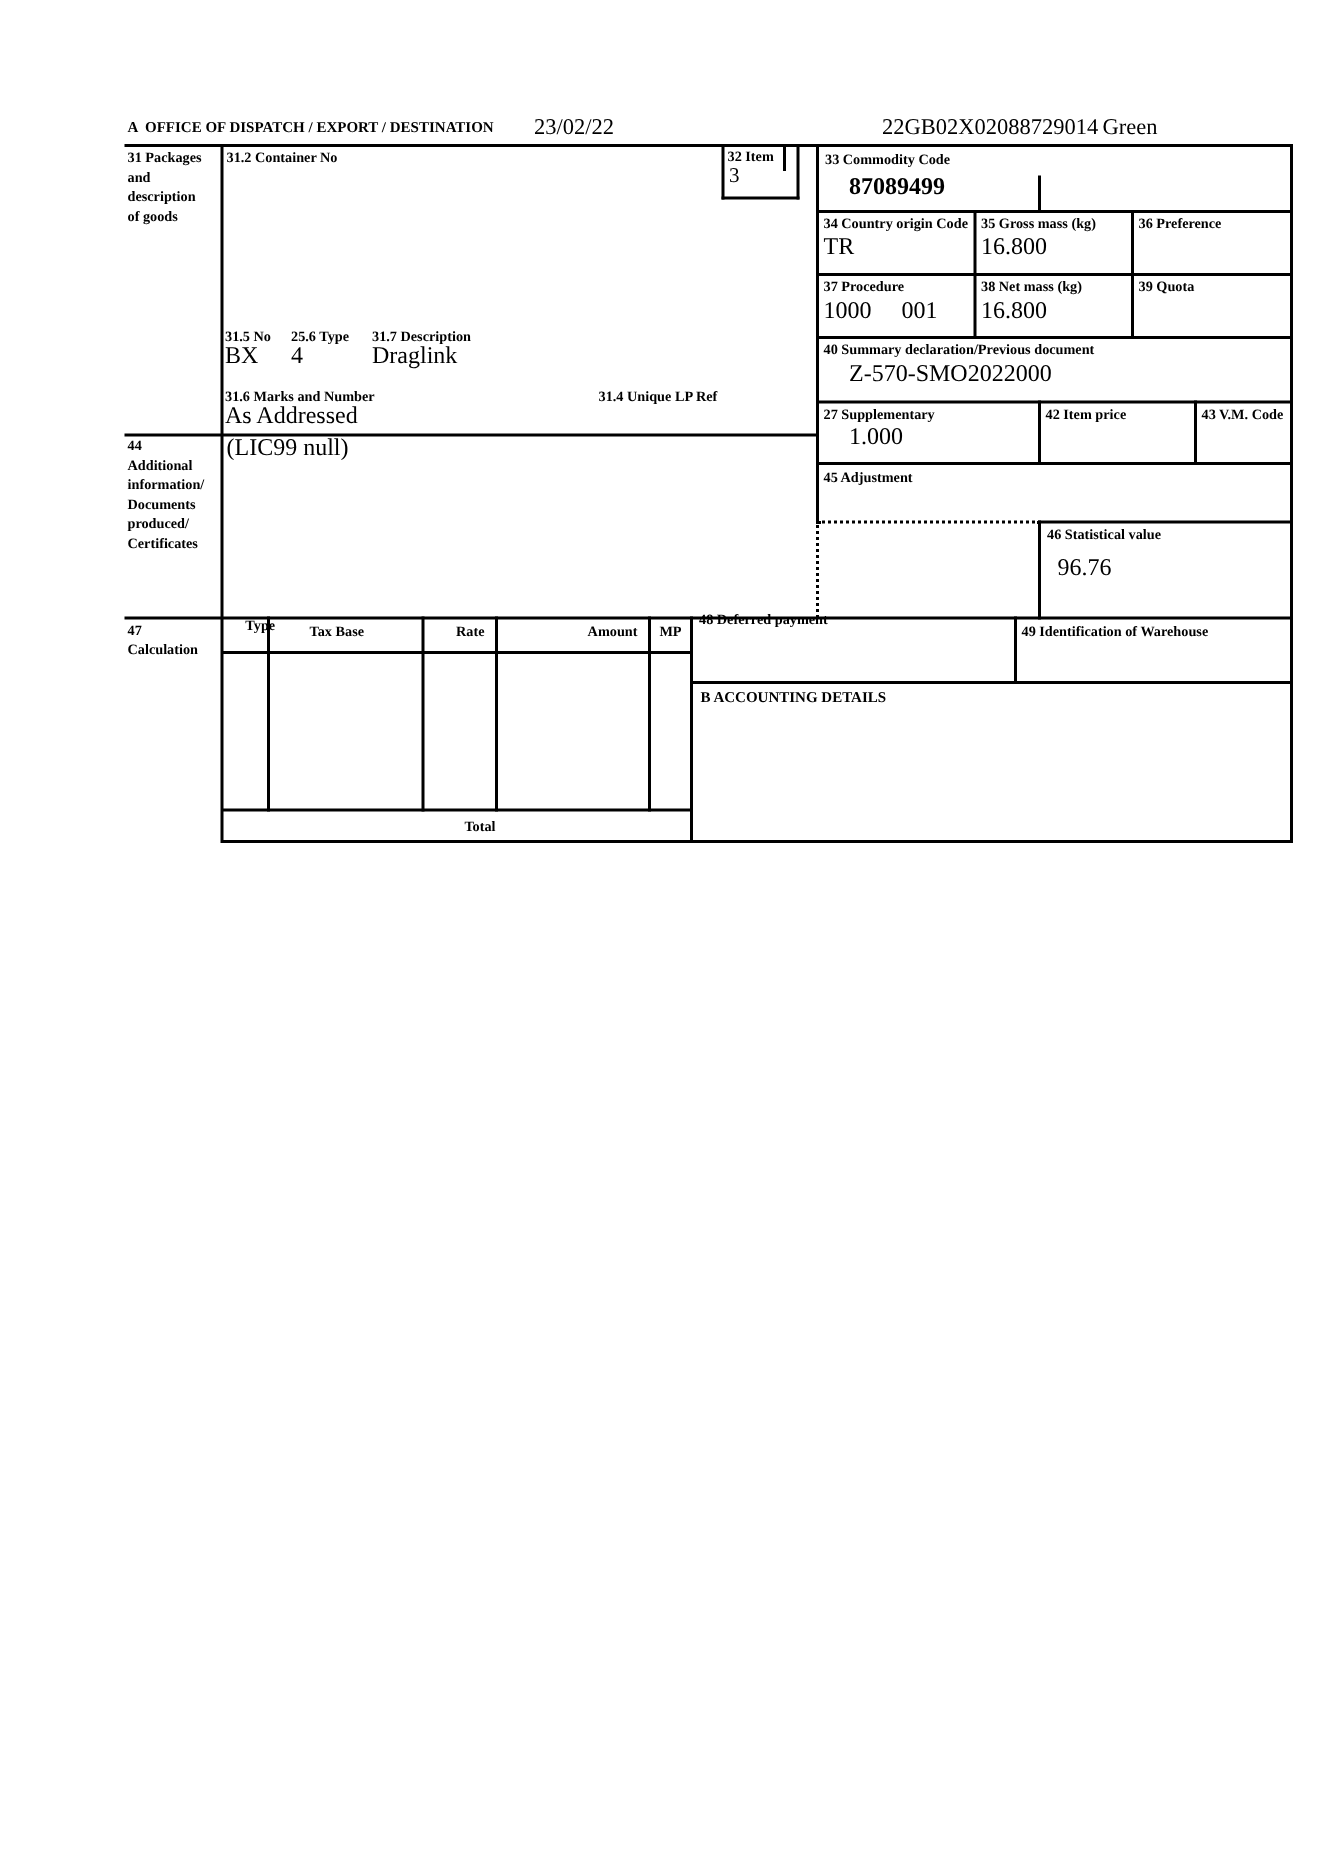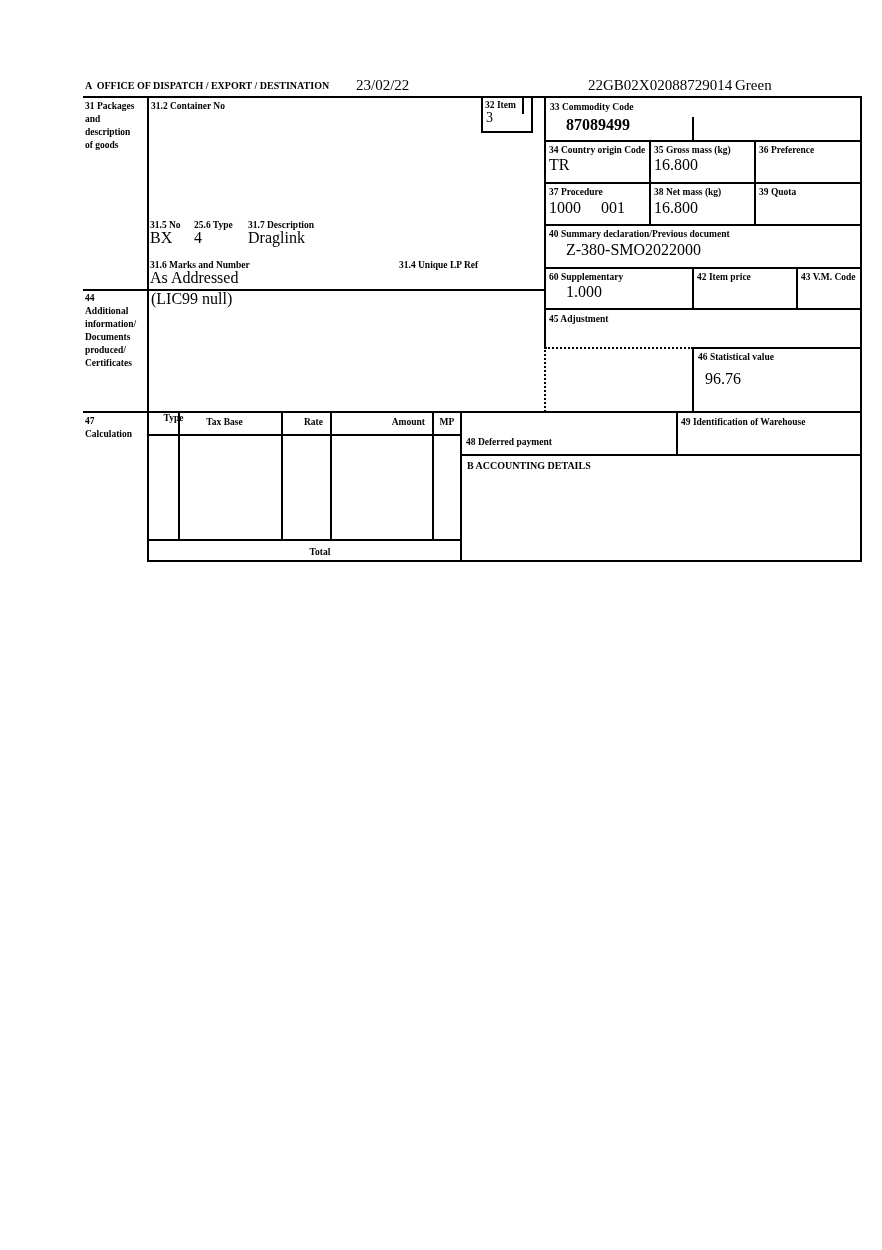--- a/index.html
+++ b/index.html
@@ -92,23 +92,23 @@
   <div class="lbl" style="left:759px;top:144px;">36 Preference</div>
 
   <div class="lbl" style="left:549px;top:186px;">37 Procedure</div>
   <div class="val" style="left:549px;top:199px;">1000</div>
   <div class="val" style="left:601px;top:199px;">001</div>
   <div class="lbl" style="left:654px;top:186px;">38 Net mass (kg)</div>
   <div class="val" style="left:654px;top:199px;">16.800</div>
   <div class="lbl" style="left:759px;top:186px;">39 Quota</div>
 
   <div class="lbl" style="left:549px;top:228px;">40 Summary declaration/Previous document</div>
-  <div class="val" style="left:566px;top:241px;">Z-380-SMO2022000</div>
+  <div class="val" style="left:566px;top:241px;">Z-570-SMO2022000</div>
 
-  <div class="lbl" style="left:549px;top:271px;">60 Supplementary</div>
+  <div class="lbl" style="left:549px;top:271px;">27 Supplementary</div>
   <div class="val" style="left:566px;top:283px;">1.000</div>
   <div class="lbl" style="left:697px;top:271px;">42 Item price</div>
   <div class="lbl" style="left:801px;top:271px;">43 V.M. Code</div>
 
   <div class="lbl" style="left:85px;top:292px;">44
 Additional
 information/
 Documents
 produced/
 Certificates</div>
@@ -121,18 +121,18 @@
 
   <div class="lbl" style="left:85px;top:415px;">47
 Calculation</div>
   <div class="cell ctr" style="left:148px;top:412px;width:51px;">Type</div>
   <div class="cell ctr" style="left:179px;top:416px;width:91px;">Tax Base</div>
   <div class="cell rgt" style="left:282px;top:416px;width:45px;">Rate</div>
   <div class="cell rgt" style="left:331px;top:416px;width:98px;">Amount</div>
   <div class="cell ctr" style="left:433px;top:416px;width:28px;">MP</div>
   <div class="cell ctr" style="left:160px;top:546px;width:320px;">Total</div>
 
-  <div class="lbl" style="left:466px;top:436px;">48 Deferred payment</div>
+  <div class="lbl" style="left:466px;top:408px;">48 Deferred payment</div>
   <div class="lbl" style="left:681px;top:416px;">49 Identification of Warehouse</div>
 
   <div class="hdr" style="left:467px;top:460px;">B ACCOUNTING DETAILS</div>
 
 </div>
 
 </body></html>

